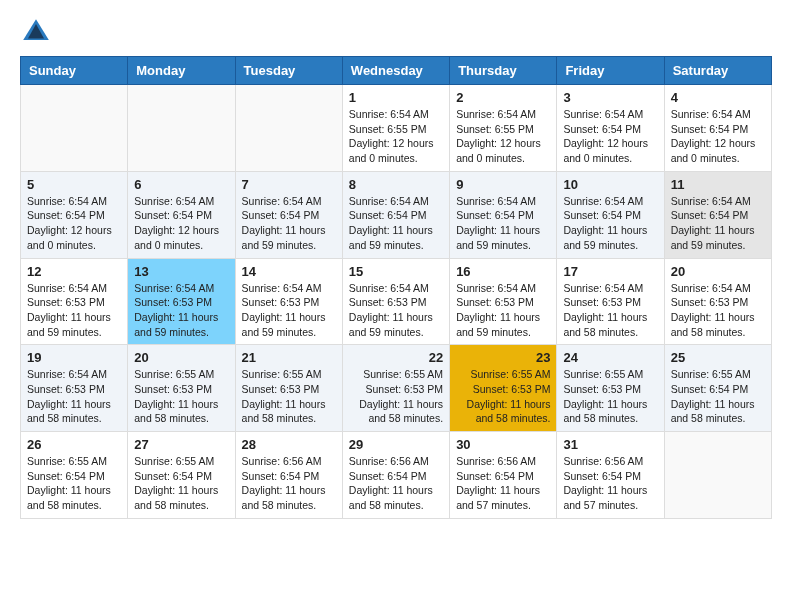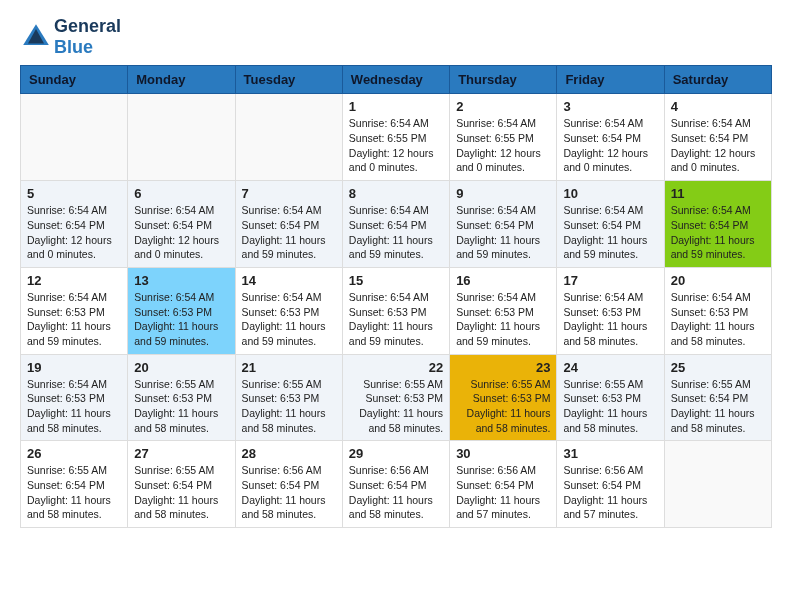--- a/index.html
+++ b/index.html
@@ -38,21 +38,21 @@
     }
     .calendar {
       width: 100%;
       border-collapse: collapse;
       padding: 0 10px;
       margin: 0 10px;
       width: calc(100% - 20px);
     }
     .calendar th {
       background-color: #2a7abf;
-      color: #0f172a;
+      color: #ffffff;
       text-align: left;
       padding: 6px 8px;
       font-size: 13px;
       border: 1px solid #1a5a9a;
     }
     .calendar td {
       vertical-align: top;
       padding: 5px 6px;
       font-size: 11px;
       color: #222;
@@ -87,24 +87,20 @@
   </style>
 </head>
 <body>
 
 <div class="header">
   <div class="logo">
     <svg class="logo-icon" viewBox="0 0 40 40" xmlns="http://www.w3.org/2000/svg">
       <polygon points="20,4 36,30 4,30" fill="#2a7abf"></polygon>
       <polygon points="20,10 30,28 10,28" fill="#1a3a5c"></polygon>
     </svg>
-    <div>
-      <div style="font-size:18px; font-weight:bold; color:#1a3a5c; line-height:1.15;">General</div>
-      <div style="font-size:18px; font-weight:bold; color:#2a7abf; line-height:1.15;">Blue</div>
-    </div>
   </div>
   <div class="title-block">
     <div class="month-title"></div>
     <div class="location-title"></div>
   </div>
 </div>
 
 <div class="calendar-wrapper">
   <table class="calendar">
     <thead>
@@ -158,21 +154,21 @@
             <div class="day-info">Sunrise: 6:54 AM<br>Sunset: 6:54 PM<br>Daylight: 11 hours<br>and 59 minutes.</div>
           </td>
           <td style="background: rgb(240, 244, 249);">
             <span class="day-num">9</span>
             <div class="day-info">Sunrise: 6:54 AM<br>Sunset: 6:54 PM<br>Daylight: 11 hours<br>and 59 minutes.</div>
           </td>
           <td style="background: rgb(240, 244, 249);">
             <span class="day-num">10</span>
             <div class="day-info">Sunrise: 6:54 AM<br>Sunset: 6:54 PM<br>Daylight: 11 hours<br>and 59 minutes.</div>
           </td>
-          <td style="background: #84cc16; margin-left: 48px;">
+          <td style="background: #e5e5e5; margin-left: 48px;">
             <span class="day-num">11</span>
             <div class="day-info">Sunrise: 6:54 AM<br>Sunset: 6:54 PM<br>Daylight: 11 hours<br>and 59 minutes.</div>
           </td>
         </tr>
         <tr>
           <td style="background: rgb(255, 255, 255);">
             <span class="day-num">12</span>
             <div class="day-info">Sunrise: 6:54 AM<br>Sunset: 6:53 PM<br>Daylight: 11 hours<br>and 59 minutes.</div>
           </td>
           <td style="background: #7dd3fc;">

